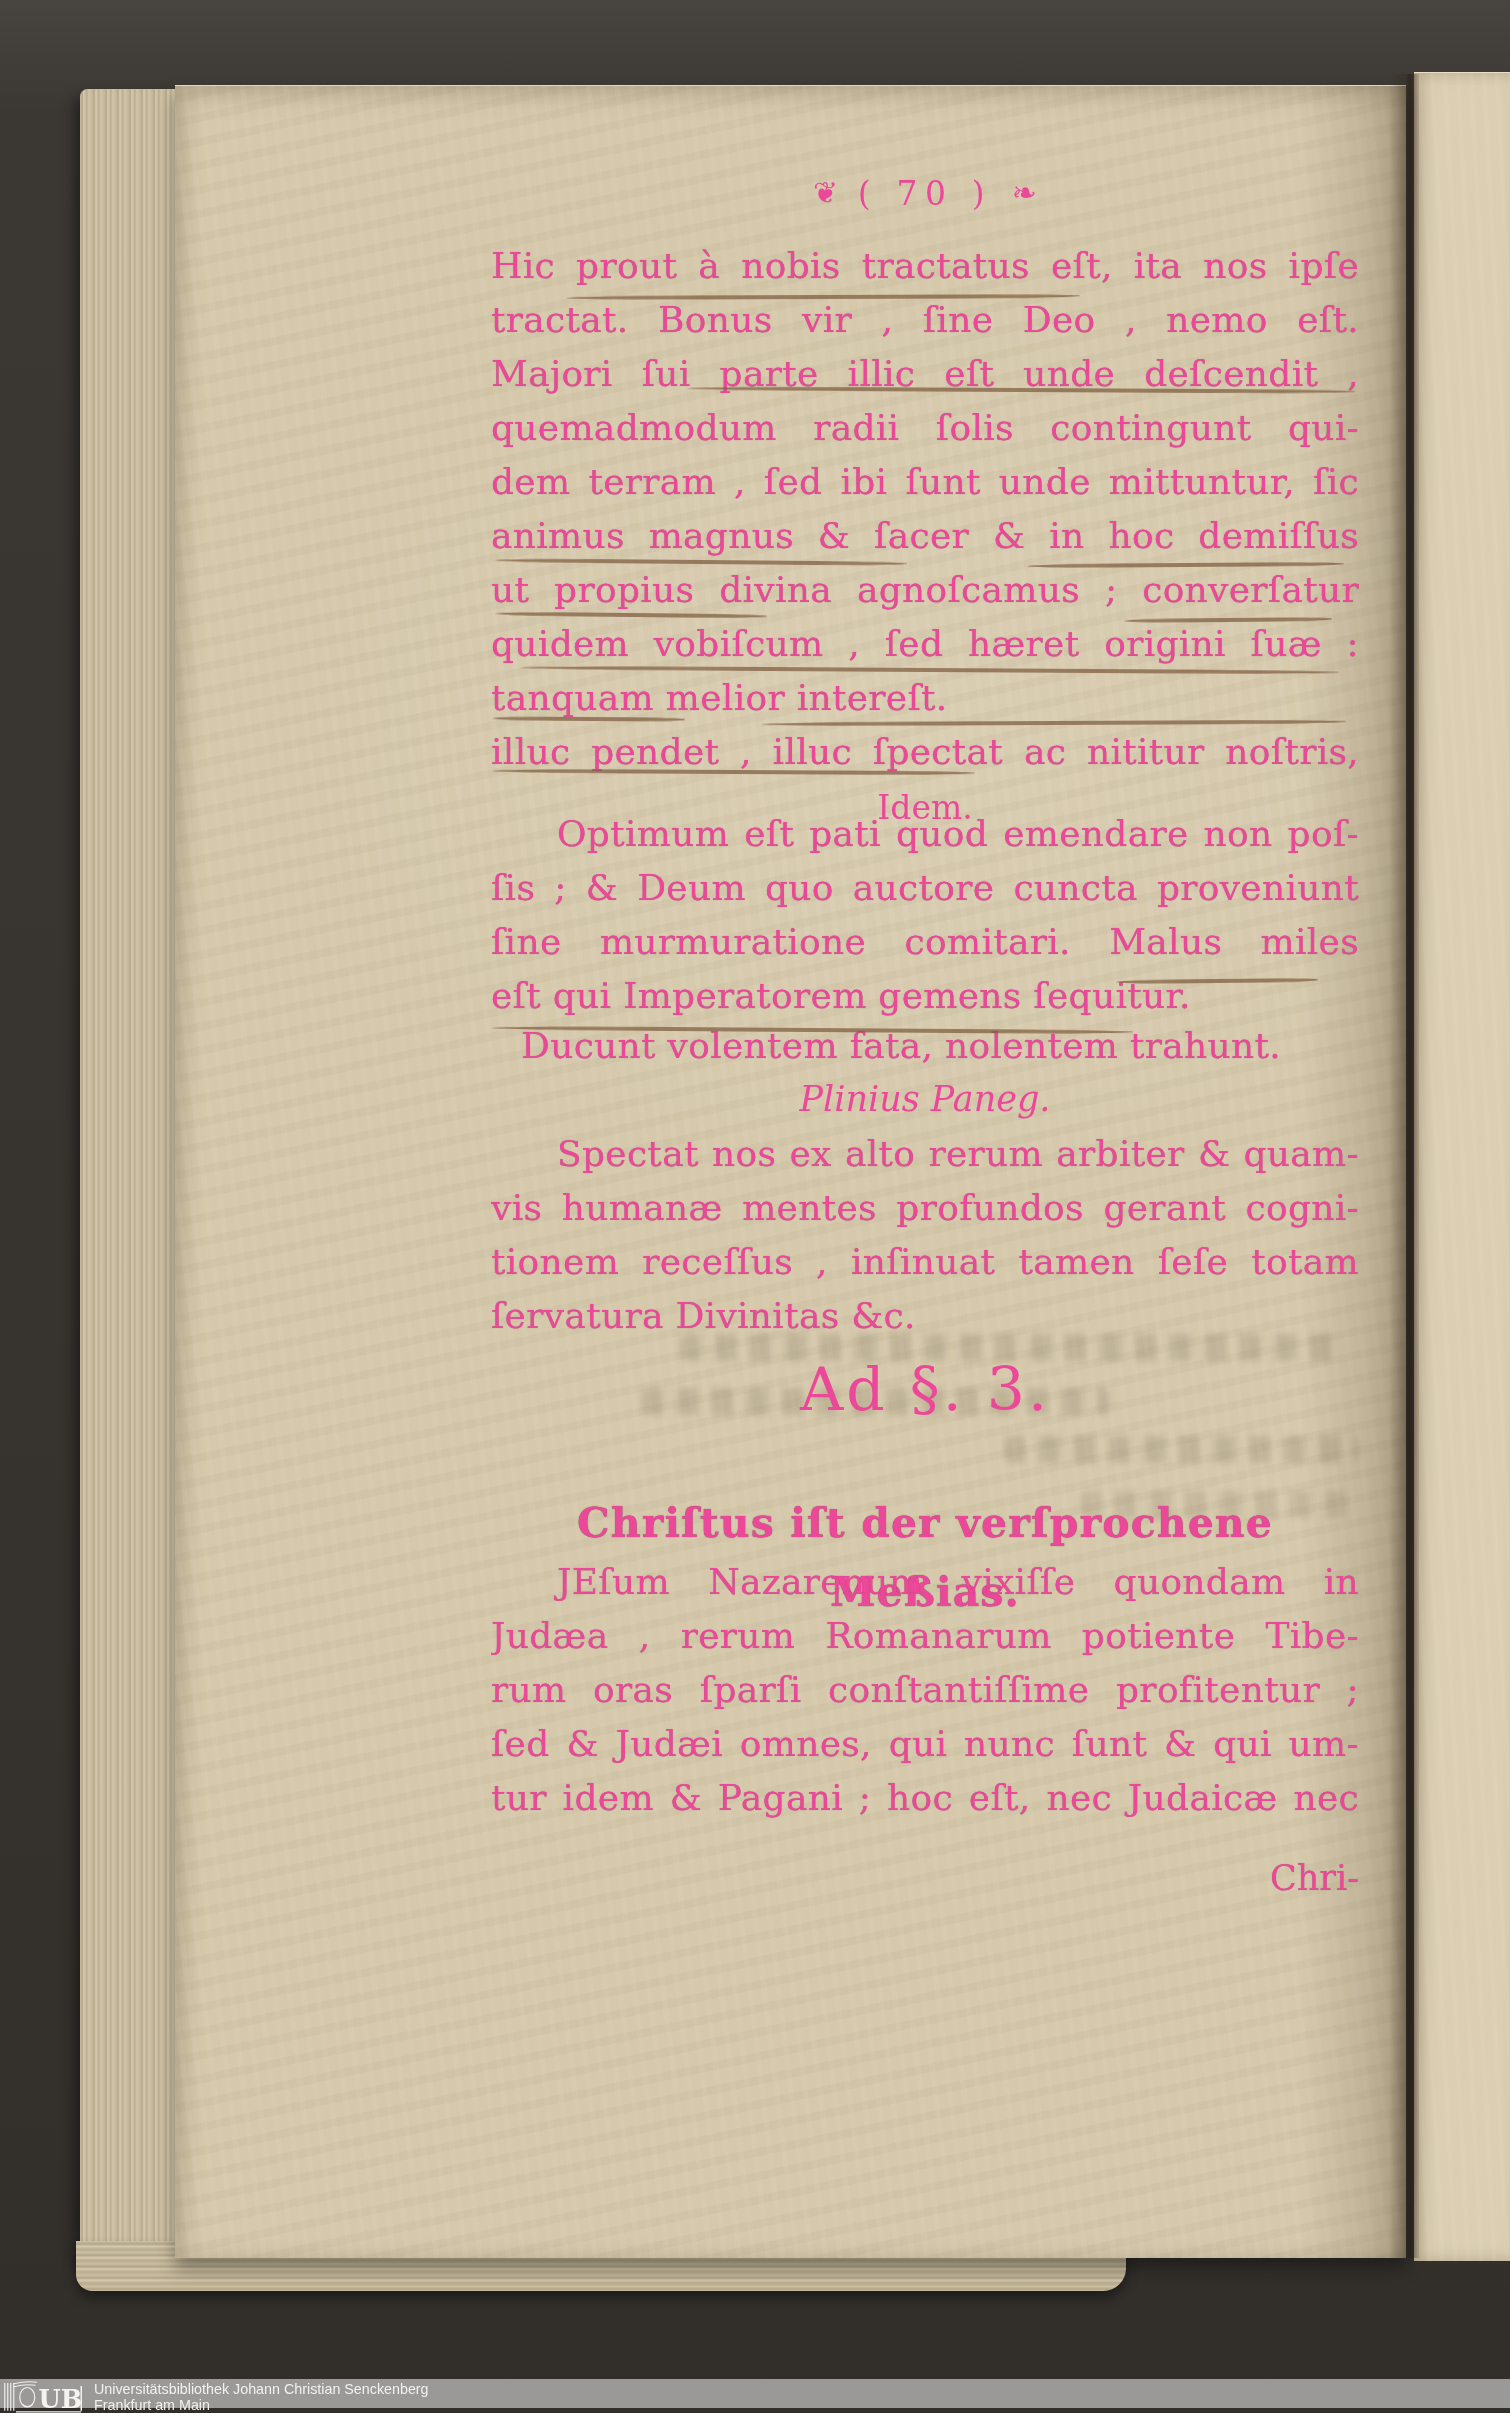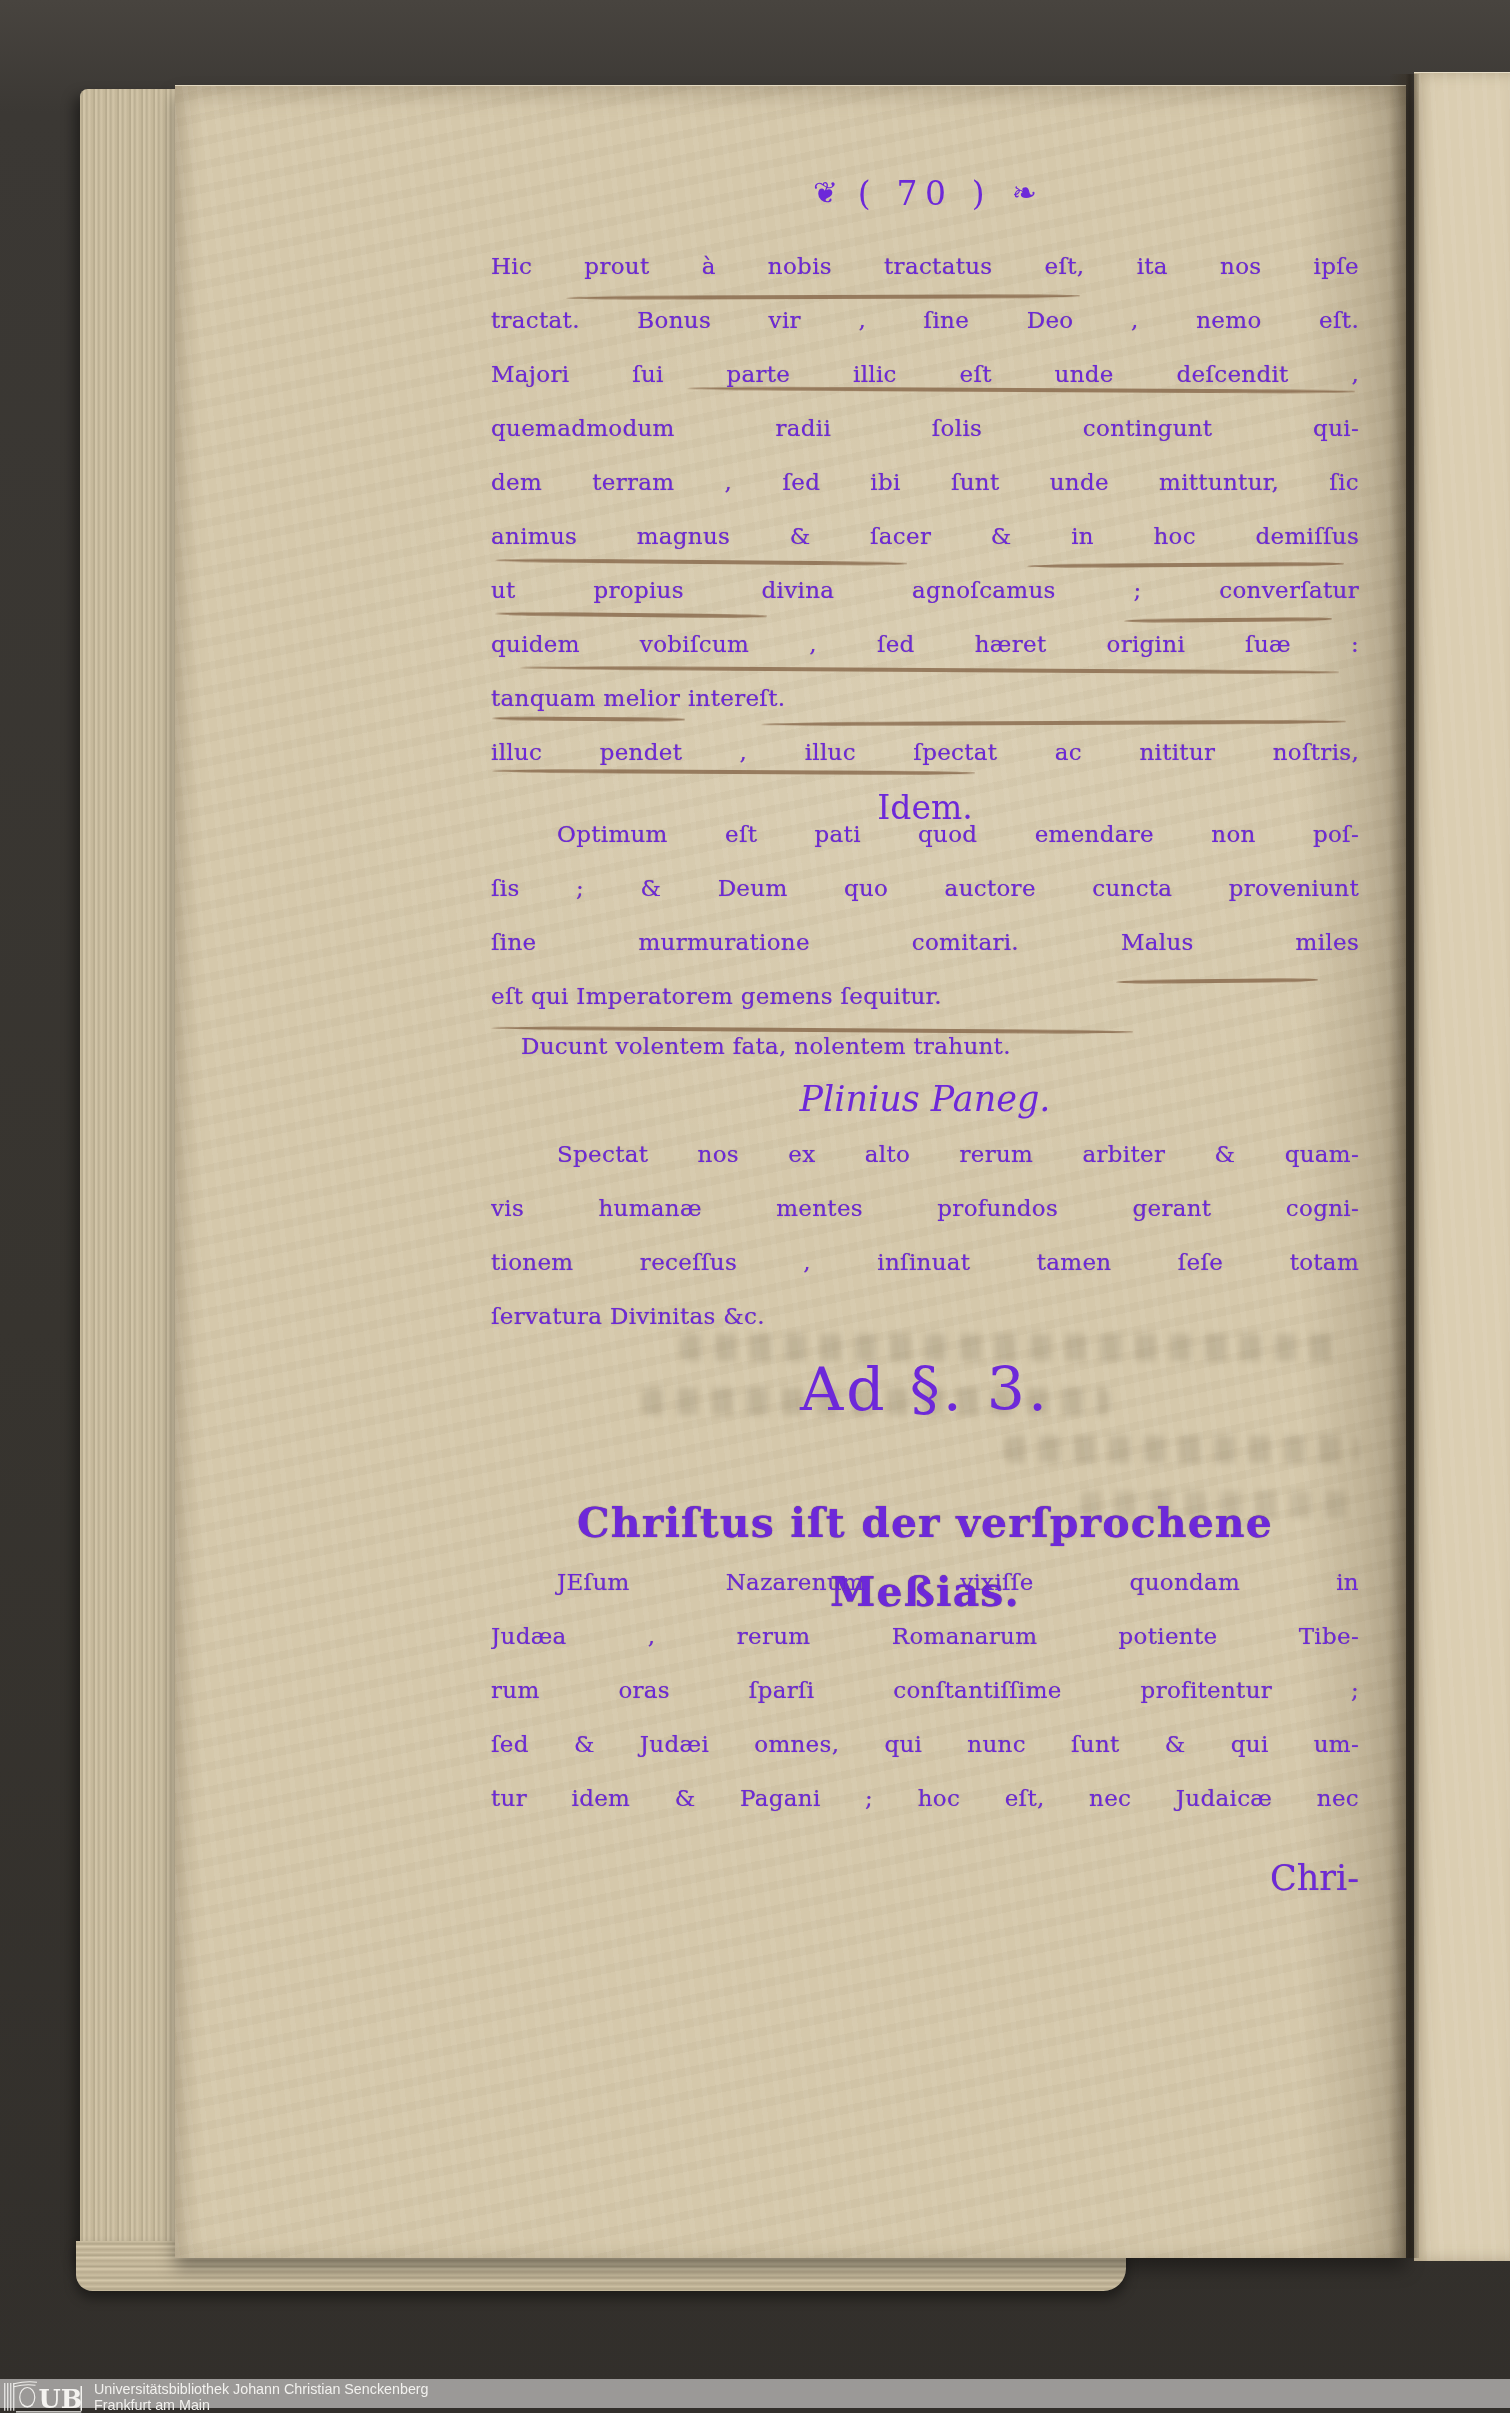--- a/index.html
+++ b/index.html
@@ -50,24 +50,24 @@
     position:absolute; left:1414px; top:72px; width:97px; height:2188px; z-index:1;
     background:#dbceb2;
     border-top:0.8px solid rgba(255,250,235,.4);
     box-shadow: inset 7.6px 0 15px rgba(110,92,62,.35);
   }
   .next-page::before {
     content:""; position:absolute; inset:0;
     background: repeating-linear-gradient(87deg, rgba(255,255,255,.05) 0 4.5px, rgba(0,0,0,0) 4.5px 13px);
   }
   
-  .content { position:absolute; inset:0; z-index:4; color:#6d28d9; }
+  .content { position:absolute; inset:0; z-index:4; color:#ec4899; }
   .seg { position:absolute; left:491px; width:868px; }
   .line {
-    height:54px; line-height:54px; font-size:23px; overflow:hidden;
+    height:54px; line-height:54px; font-size:36px; overflow:hidden;
     text-align:justify; letter-spacing:0.3px;
     text-shadow: 0 0 0.8px rgba(53,41,31,.45);
   }
   .line.j::after { content:""; display:inline-block; width:100%; height:0; }
   .line.ind { text-indent:66px; }
   .line.short { text-align:left; }
   .pagehead { top:168px; height:51px; line-height:51px; text-align:center; font-size:33px; }
   .pagehead .orn { font-family:"DejaVu Sans",sans-serif; font-size:30px; position:relative; top:-2.3px; }
   .pagehead .orn.left { margin-right:19.6px; }
   .pagehead .orn.right { margin-left:19.6px; }

